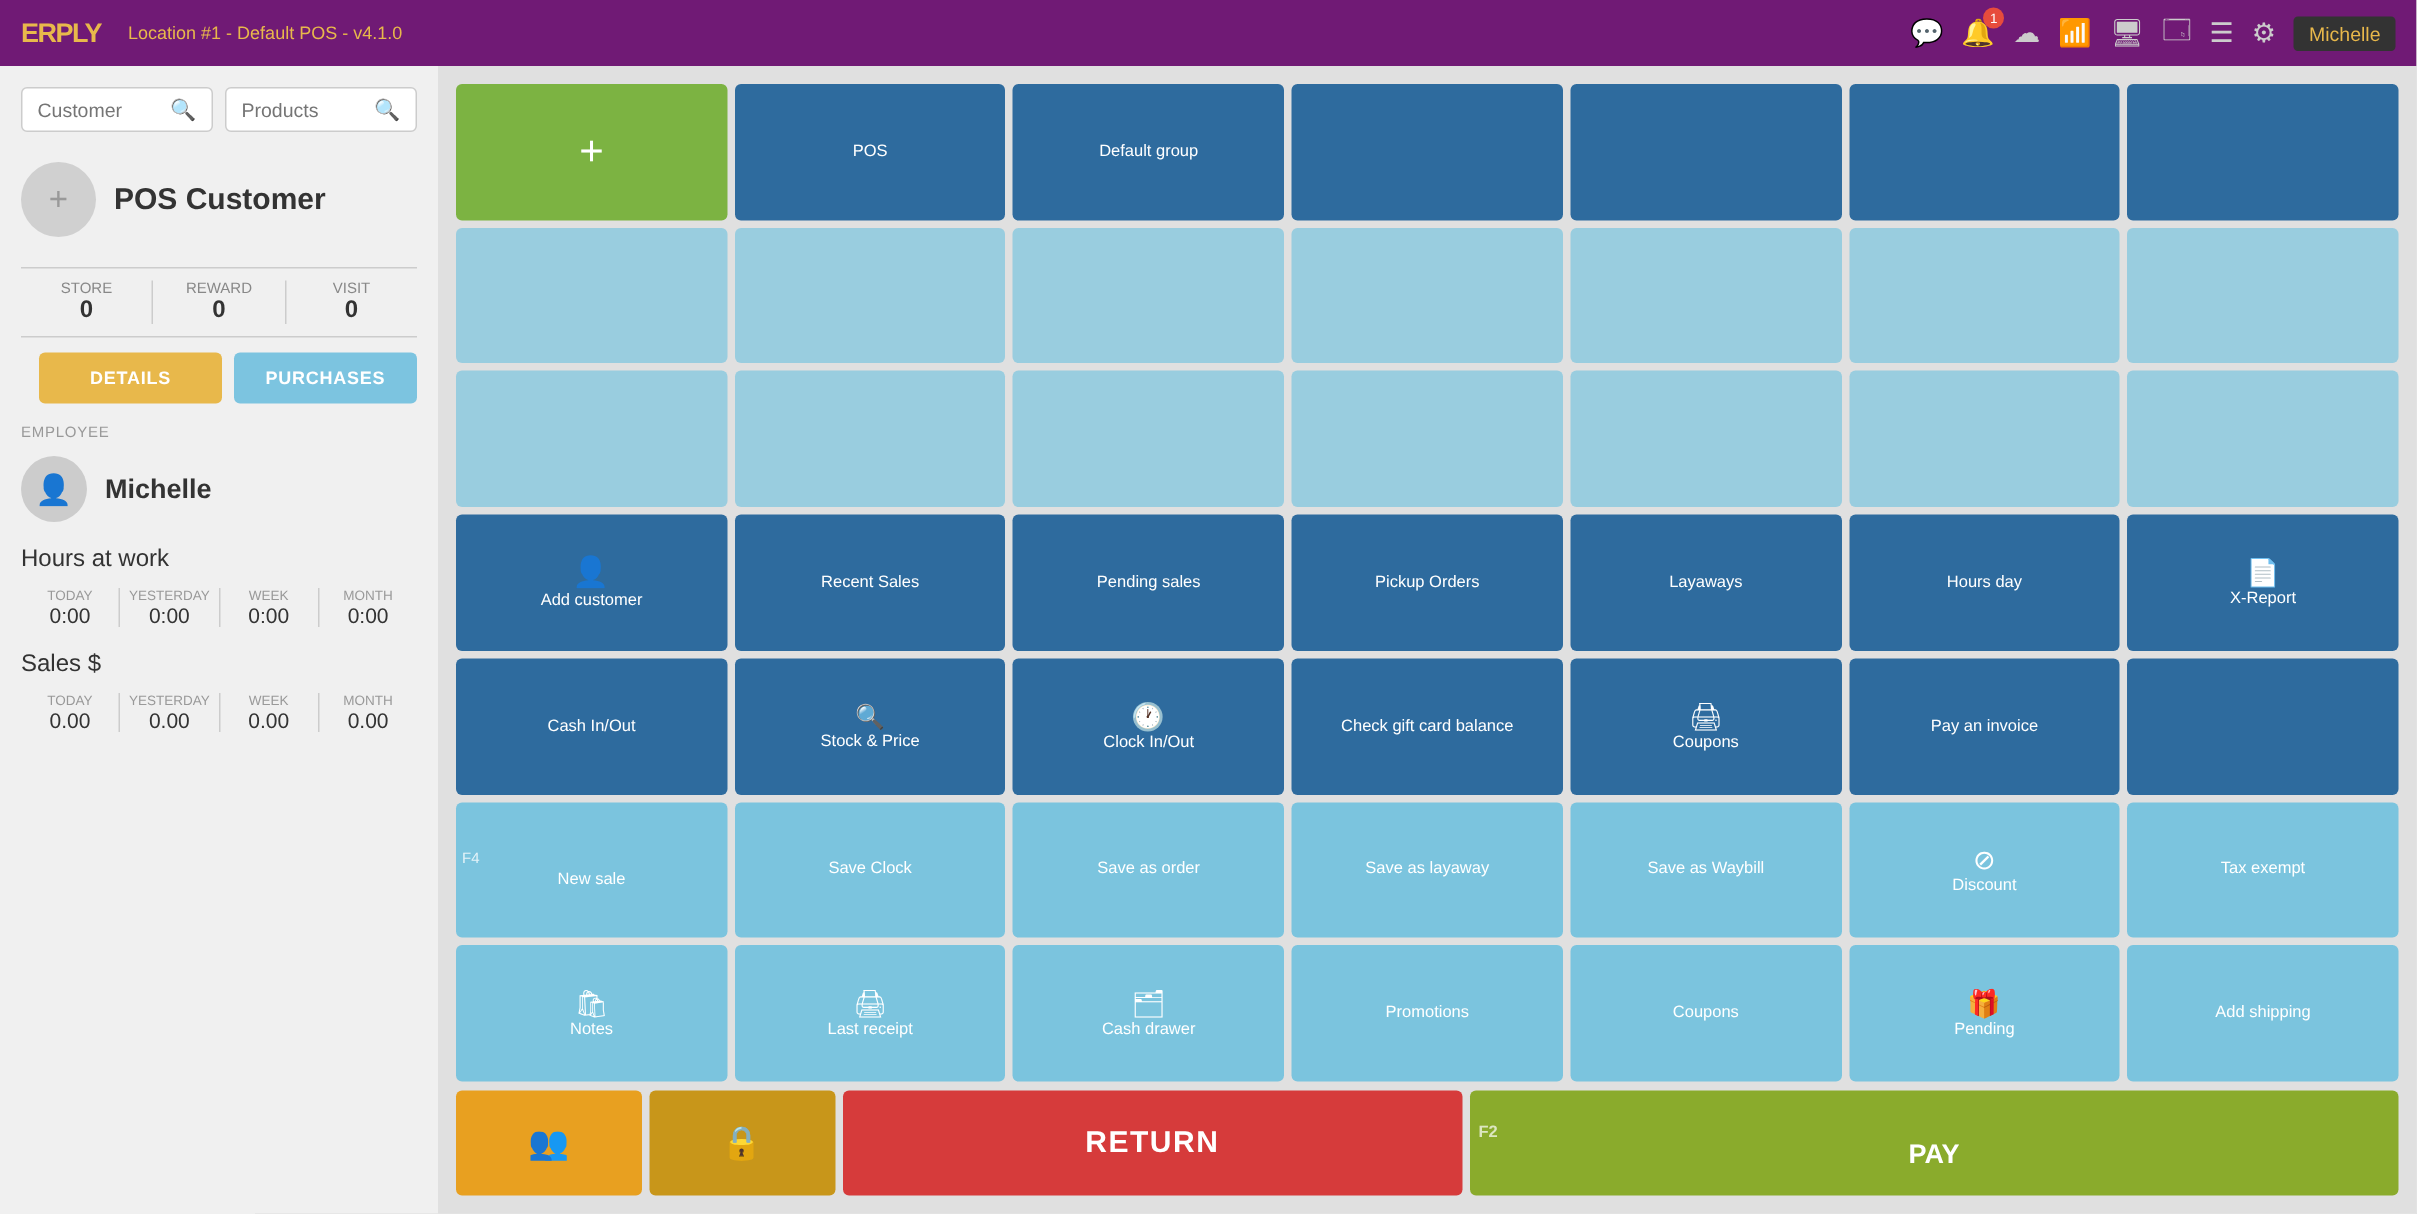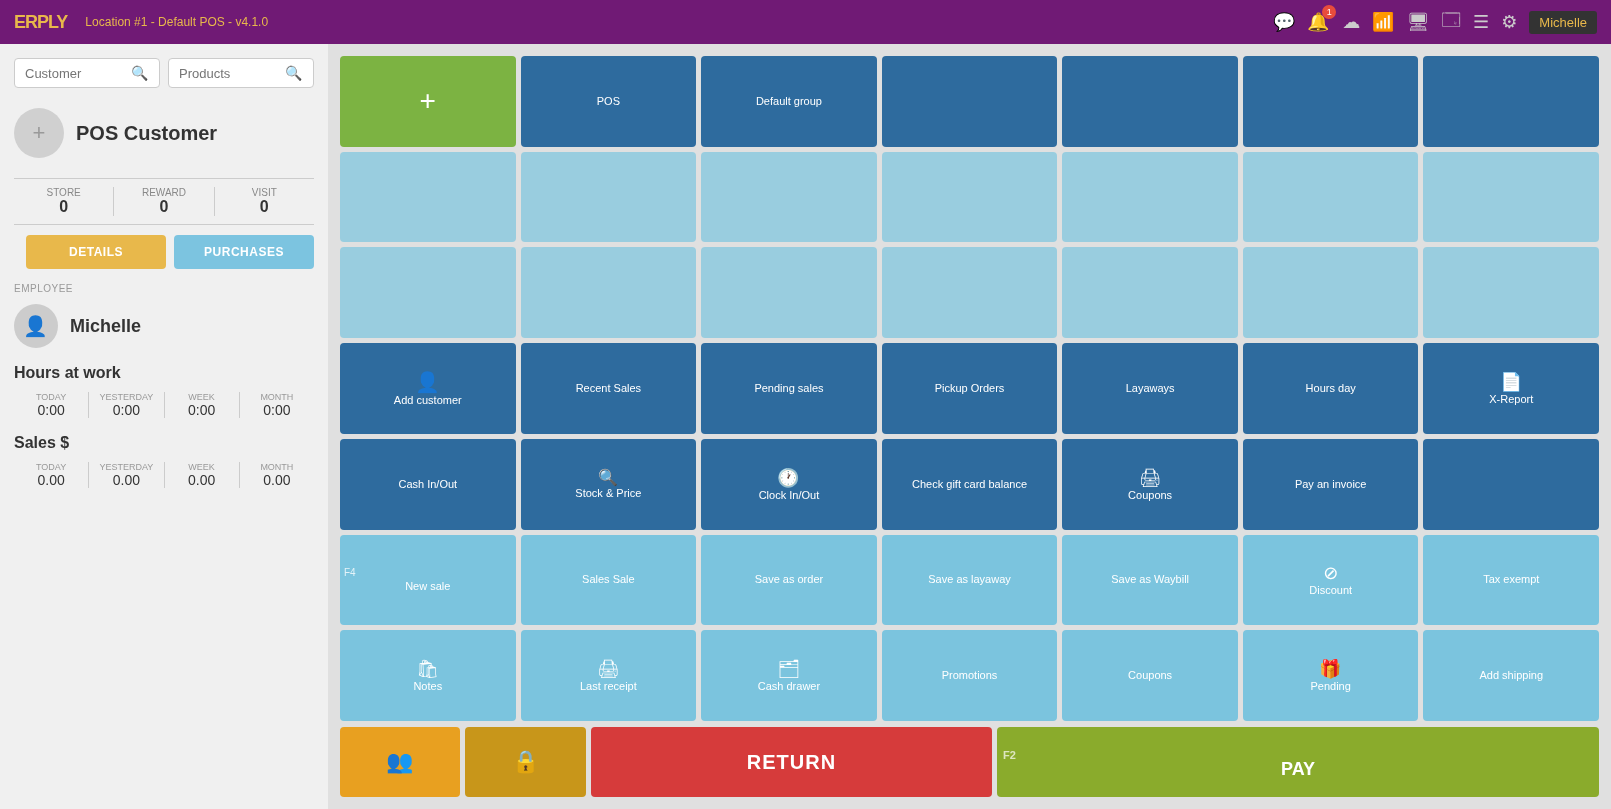--- a/index.html
+++ b/index.html
@@ -56,21 +56,21 @@
     }
 
     
     .main-layout {
       display: flex;
       height: calc(809px - 44px);
     }
 
     
     .left-panel {
-      width: 328px;
+      width: 292px;
       background: #f0f0f0;
       padding: 14px;
       display: flex;
       flex-direction: column;
       gap: 10px;
       overflow-y: auto;
     }
 
     .search-row {
       display: flex;
@@ -194,21 +194,21 @@
     }
     .employee-name {
       font-size: 18px;
       font-weight: bold;
       color: #333;
     }
 
     
     .section-title {
       font-size: 16px;
-      font-weight: bold;
+      font-weight: normal;
       color: #333;
       margin-top: 6px;
     }
     .time-stats {
       display: flex;
       gap: 0;
     }
     .time-item {
       flex: 1;
       text-align: center;
@@ -477,21 +477,21 @@
         </div>
         <div class="grid-cell dark-blue"></div>
       </div>
 
       <div class="grid-row">
         <div class="grid-cell light-blue">
           <span class="cell-key">F4</span>
           <span class="cell-label">New sale</span>
         </div>
         <div class="grid-cell light-blue">
-          <span class="cell-label">Sales Sale</span>
+          <span class="cell-label">Save Clock</span>
         </div>
         <div class="grid-cell light-blue">
           <span class="cell-label">Save as order</span>
         </div>
         <div class="grid-cell light-blue">
           <span class="cell-label">Save as layaway</span>
         </div>
         <div class="grid-cell light-blue">
           <span class="cell-label">Save as Waybill</span>
         </div>

